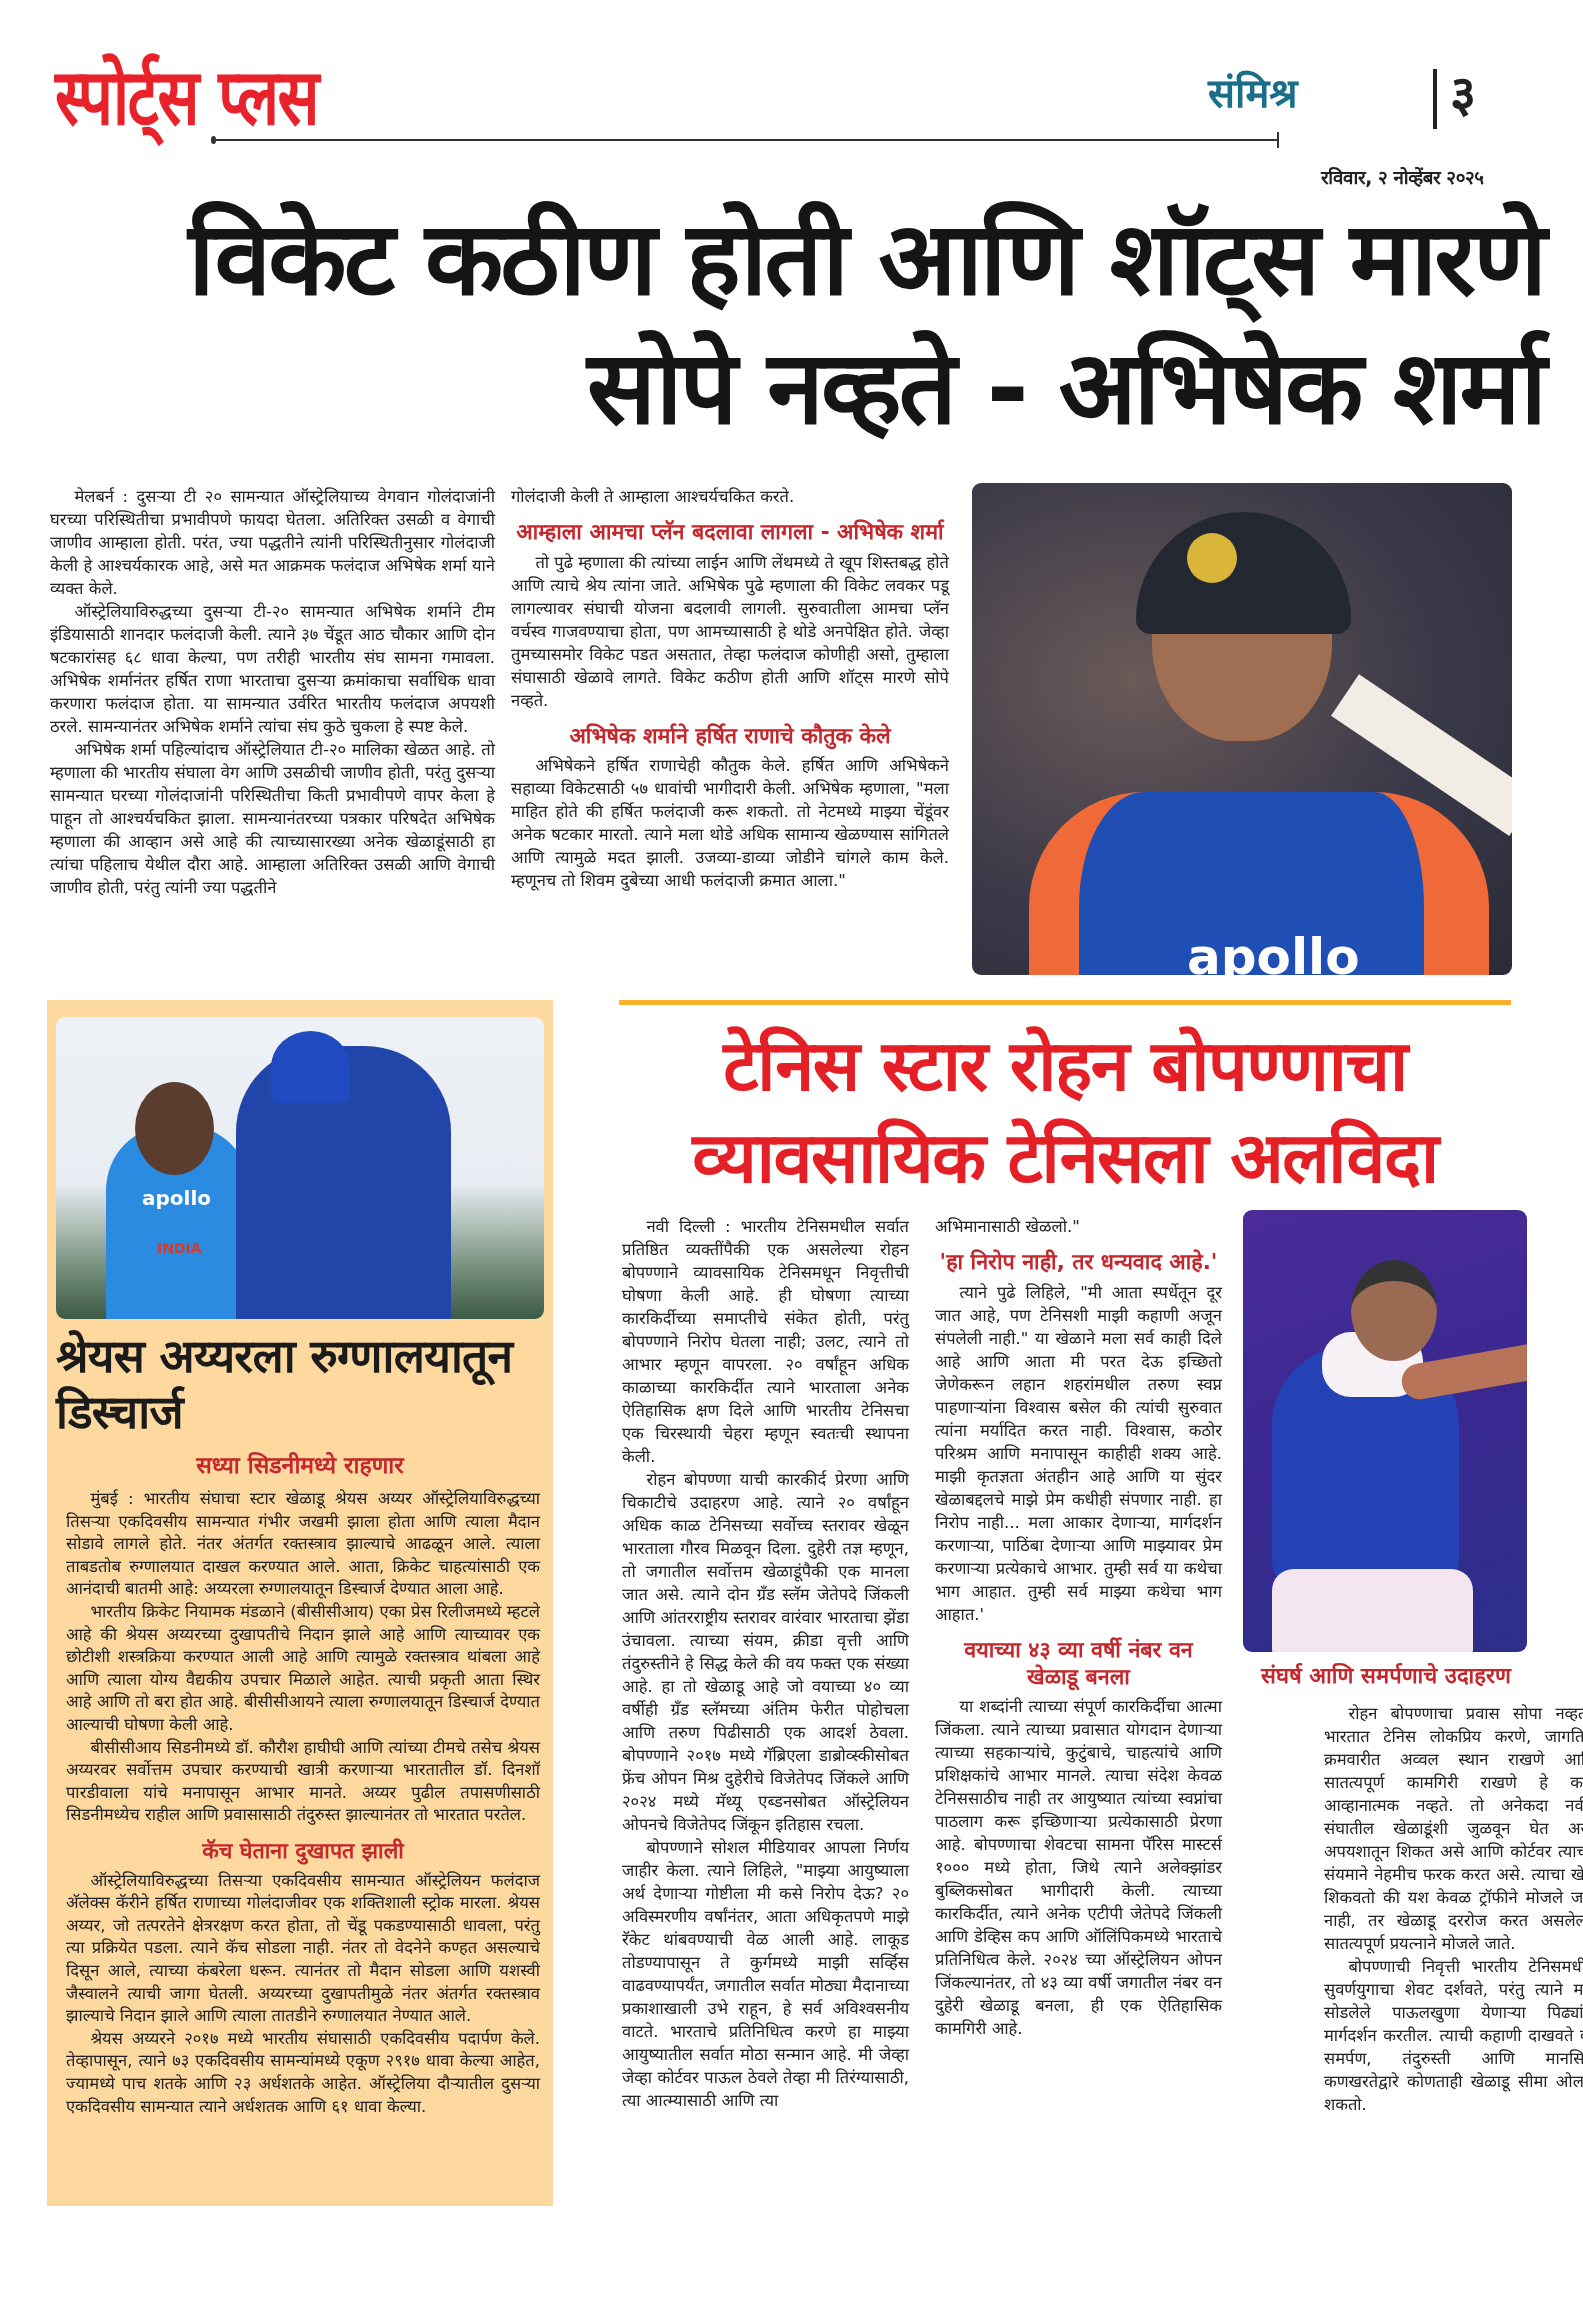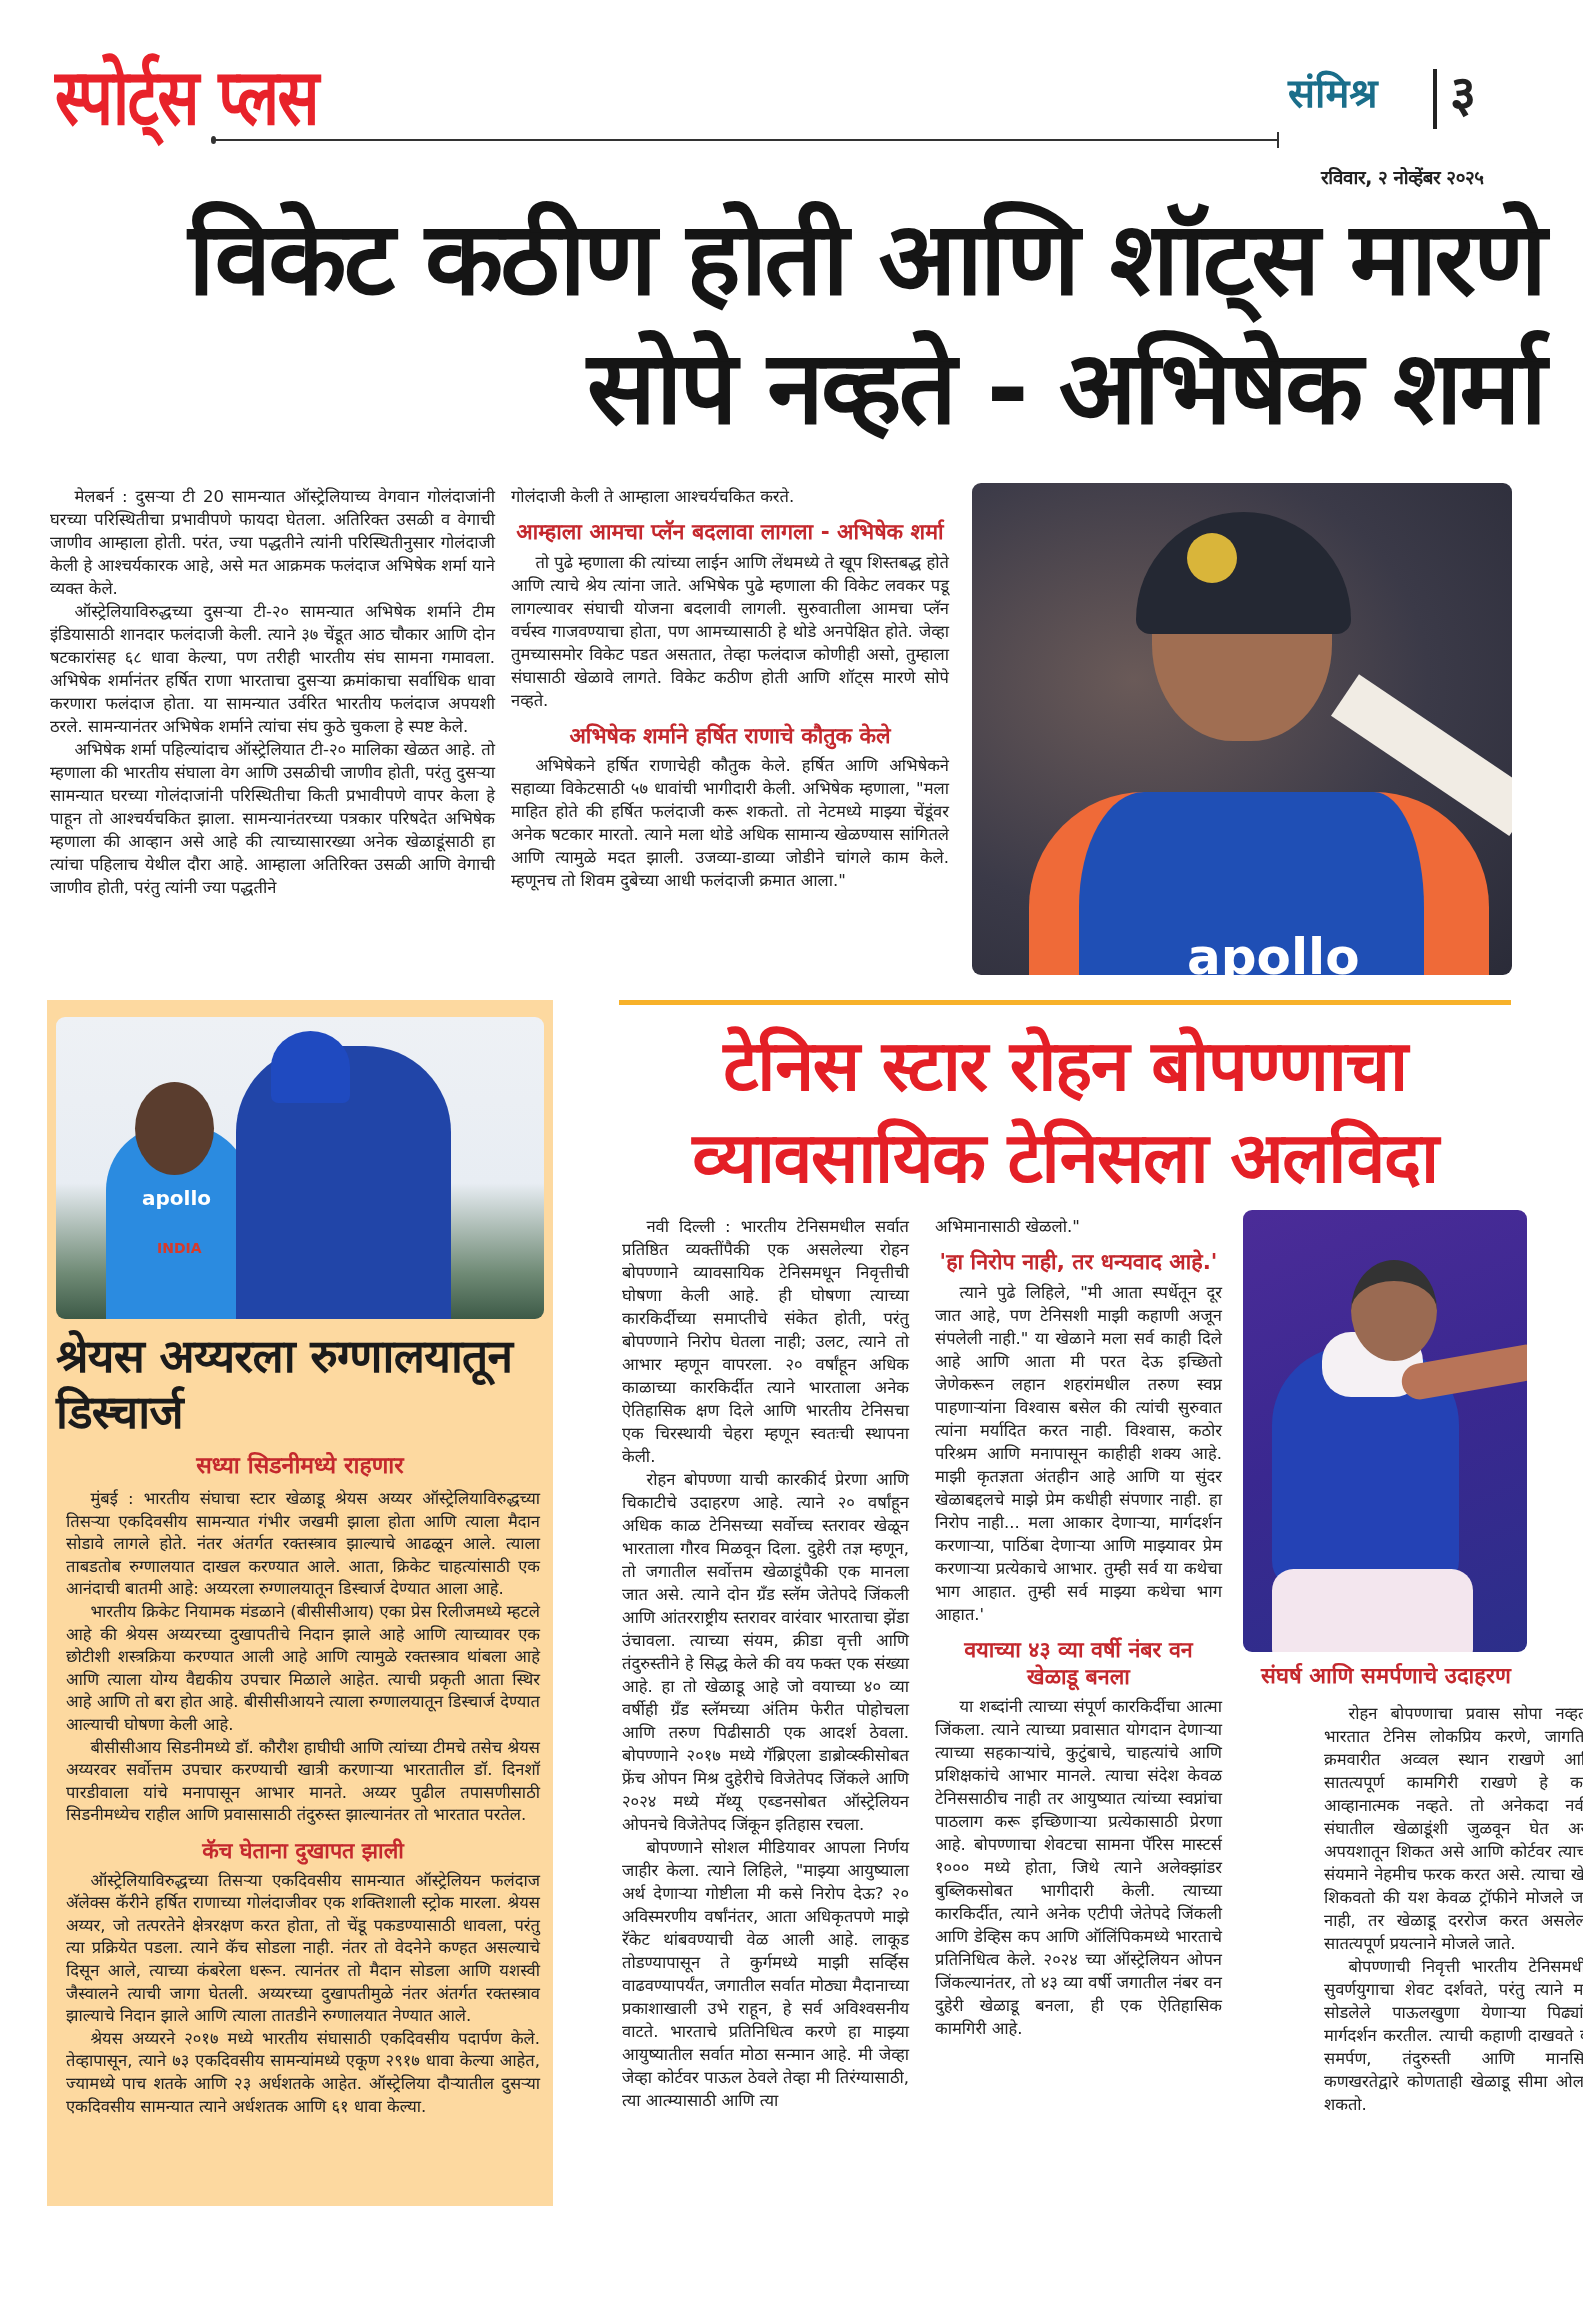--- a/index.html
+++ b/index.html
@@ -4,21 +4,21 @@
 <style>
   * { box-sizing: border-box; margin: 0; padding: 0; }
   html, body { width: 1583px; height: 2319px; background: #ffffff; overflow: hidden; }
   body { position: relative; font-family: "DejaVu Sans", sans-serif; color: #1c1c1c; }
 
   
   .brand { position: absolute; left: 55px; top: 59px; font-family: "DejaVu Sans", sans-serif; font-weight: bold; font-size: 62px; color: #e8222a; letter-spacing: -1.4px; line-height: 1; transform: scaleY(1.25); transform-origin: top left; }
   .rule-top { position: absolute; left: 215px; top: 139px; width: 1063px; height: 2.2px; background: #333; }
   .rule-top::before { content: ""; position: absolute; left: -4.3px; top: -2.9px; width: 5.7px; height: 8px; background: #333; border-radius: 50%; }
   .rule-top::after { content: ""; position: absolute; right: -1.4px; top: -7.2px; width: 2.2px; height: 16px; background: #333; }
-  .section-name { position: absolute; left: 1288px; top: 73px; font-weight: bold; font-size: 40px; color: #1a6e8a; line-height: 1; }
+  .section-name { position: absolute; left: 1208px; top: 73px; font-weight: bold; font-size: 40px; color: #1a6e8a; line-height: 1; }
   .section-bar { position: absolute; left: 1433px; top: 69px; width: 4.3px; height: 60px; background: #222; }
   .page-num { position: absolute; left: 1450px; top: 69px; font-weight: bold; font-size: 50px; color: #222; line-height: 1; }
   .date { position: absolute; left: 1321px; top: 136px; font-weight: bold; font-size: 18.7px; color: #222; letter-spacing: -0.4px; margin-top: 28px; }
 
   
   .headline { position: absolute; left: 50px; top: 194px; width: 1494px; text-align: right; font-weight: bold; font-size: 102px; line-height: 129px; color: #151515; letter-spacing: -2.9px; }
 
   
   .col { position: absolute; font-size: 16.5px; line-height: 23px; text-align: justify; color: #222; }
   .col p { text-indent: 24.4px; }
@@ -66,21 +66,21 @@
 <div class="brand">स्पोर्ट्स प्लस</div>
 <div class="rule-top"></div>
 <div class="section-name">संमिश्र</div>
 <div class="section-bar"></div>
 <div class="page-num">३</div>
 <div class="date">रविवार, २ नोव्हेंबर २०२५</div>
 
 <h1 class="headline">विकेट कठीण होती आणि शॉट्स मारणे सोपे नव्हते - अभिषेक शर्मा</h1>
 
 <div class="col" style="left:50px; top:485px; width:445px;">
-  <p>मेलबर्न : दुसऱ्या टी 20 सामन्यात ऑस्ट्रेलियाच्य वेगवान गोलंदाजांनी घरच्या परिस्थितीचा प्रभावीपणे फायदा घेतला. अतिरिक्त उसळी व वेगाची जाणीव आम्हाला होती. परंत, ज्या पद्धतीने त्यांनी परिस्थितीनुसार गोलंदाजी केली हे आश्चर्यकारक आहे, असे मत आक्रमक फलंदाज अभिषेक शर्मा याने व्यक्त केले.</p>
+  <p>मेलबर्न : दुसऱ्या टी २० सामन्यात ऑस्ट्रेलियाच्य वेगवान गोलंदाजांनी घरच्या परिस्थितीचा प्रभावीपणे फायदा घेतला. अतिरिक्त उसळी व वेगाची जाणीव आम्हाला होती. परंत, ज्या पद्धतीने त्यांनी परिस्थितीनुसार गोलंदाजी केली हे आश्चर्यकारक आहे, असे मत आक्रमक फलंदाज अभिषेक शर्मा याने व्यक्त केले.</p>
   <p>ऑस्ट्रेलियाविरुद्धच्या दुसऱ्या टी-२० सामन्यात अभिषेक शर्माने टीम इंडियासाठी शानदार फलंदाजी केली. त्याने ३७ चेंडूत आठ चौकार आणि दोन षटकारांसह ६८ धावा केल्या, पण तरीही भारतीय संघ सामना गमावला. अभिषेक शर्मानंतर हर्षित राणा भारताचा दुसऱ्या क्रमांकाचा सर्वाधिक धावा करणारा फलंदाज होता. या सामन्यात उर्वरित भारतीय फलंदाज अपयशी ठरले. सामन्यानंतर अभिषेक शर्माने त्यांचा संघ कुठे चुकला हे स्पष्ट केले.</p>
   <p>अभिषेक शर्मा पहिल्यांदाच ऑस्ट्रेलियात टी-२० मालिका खेळत आहे. तो म्हणाला की भारतीय संघाला वेग आणि उसळीची जाणीव होती, परंतु दुसऱ्या सामन्यात घरच्या गोलंदाजांनी परिस्थितीचा किती प्रभावीपणे वापर केला हे पाहून तो आश्चर्यचकित झाला. सामन्यानंतरच्या पत्रकार परिषदेत अभिषेक म्हणाला की आव्हान असे आहे की त्याच्यासारख्या अनेक खेळाडूंसाठी हा त्यांचा पहिलाच येथील दौरा आहे. आम्हाला अतिरिक्त उसळी आणि वेगाची जाणीव होती, परंतु त्यांनी ज्या पद्धतीने</p>
 </div>
 
 <div class="col" style="left:511px; top:485px; width:438px;">
   <p style="text-indent:0">गोलंदाजी केली ते आम्हाला आश्चर्यचकित करते.</p>
   <div class="subhead">आम्हाला आमचा प्लॅन बदलावा लागला - अभिषेक शर्मा</div>
   <p>तो पुढे म्हणाला की त्यांच्या लाईन आणि लेंथमध्ये ते खूप शिस्तबद्ध होते आणि त्याचे श्रेय त्यांना जाते. अभिषेक पुढे म्हणाला की विकेट लवकर पडू लागल्यावर संघाची योजना बदलावी लागली. सुरुवातीला आमचा प्लॅन वर्चस्व गाजवण्याचा होता, पण आमच्यासाठी हे थोडे अनपेक्षित होते. जेव्हा तुमच्यासमोर विकेट पडत असतात, तेव्हा फलंदाज कोणीही असो, तुम्हाला संघासाठी खेळावे लागते. विकेट कठीण होती आणि शॉट्स मारणे सोपे नव्हते.</p>
   <div class="subhead">अभिषेक शर्माने हर्षित राणाचे कौतुक केले</div>
   <p>अभिषेकने हर्षित राणाचेही कौतुक केले. हर्षित आणि अभिषेकने सहाव्या विकेटसाठी ५७ धावांची भागीदारी केली. अभिषेक म्हणाला, "मला माहित होते की हर्षित फलंदाजी करू शकतो. तो नेटमध्ये माझ्या चेंडूंवर अनेक षटकार मारतो. त्याने मला थोडे अधिक सामान्य खेळण्यास सांगितले आणि त्यामुळे मदत झाली. उजव्या-डाव्या जोडीने चांगले काम केले. म्हणूनच तो शिवम दुबेच्या आधी फलंदाजी क्रमात आला."</p>

